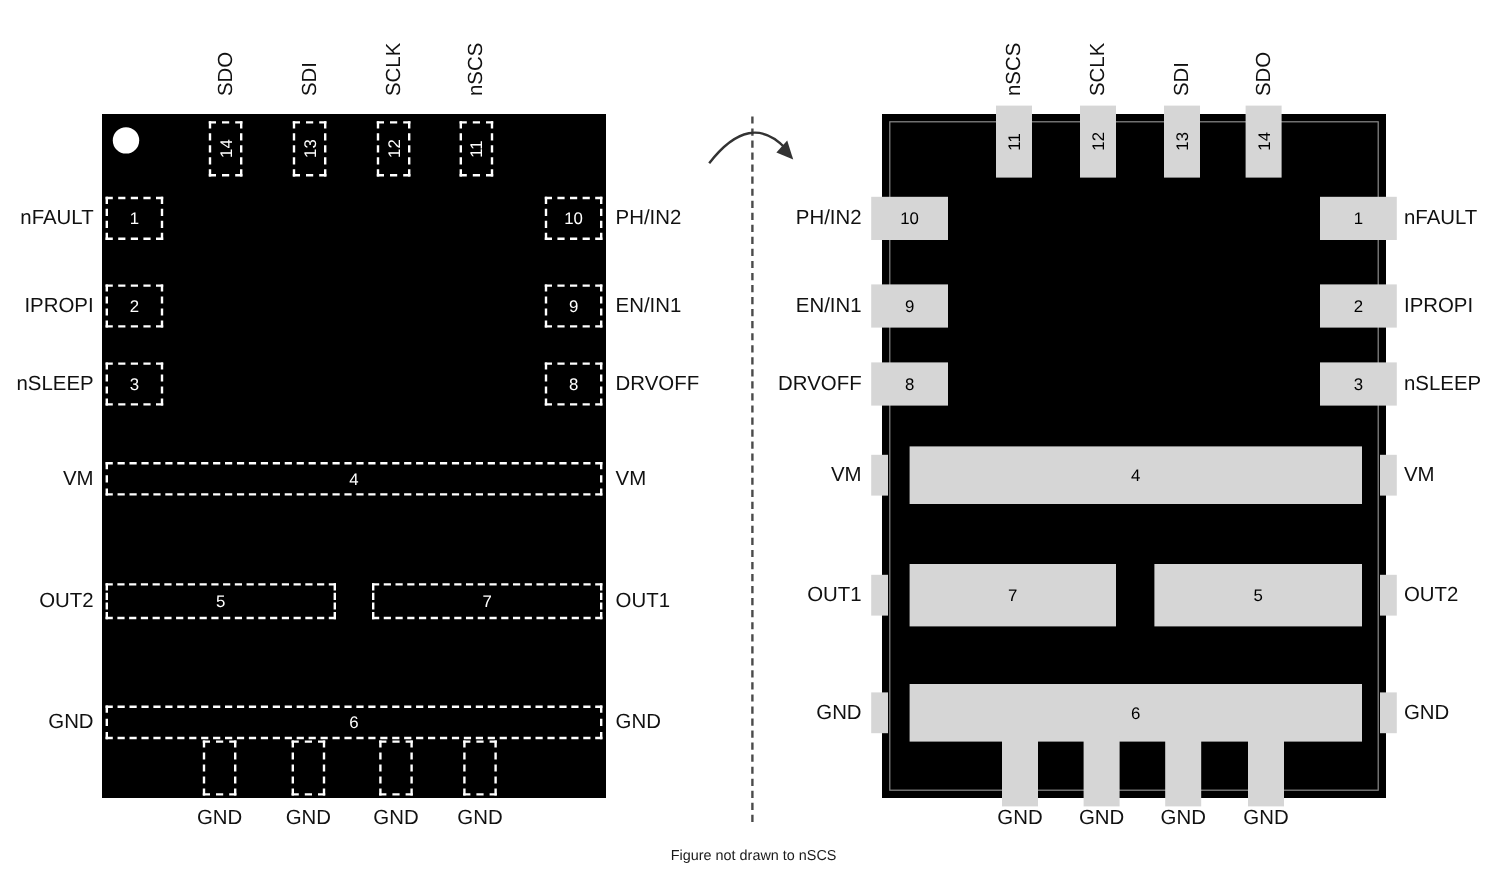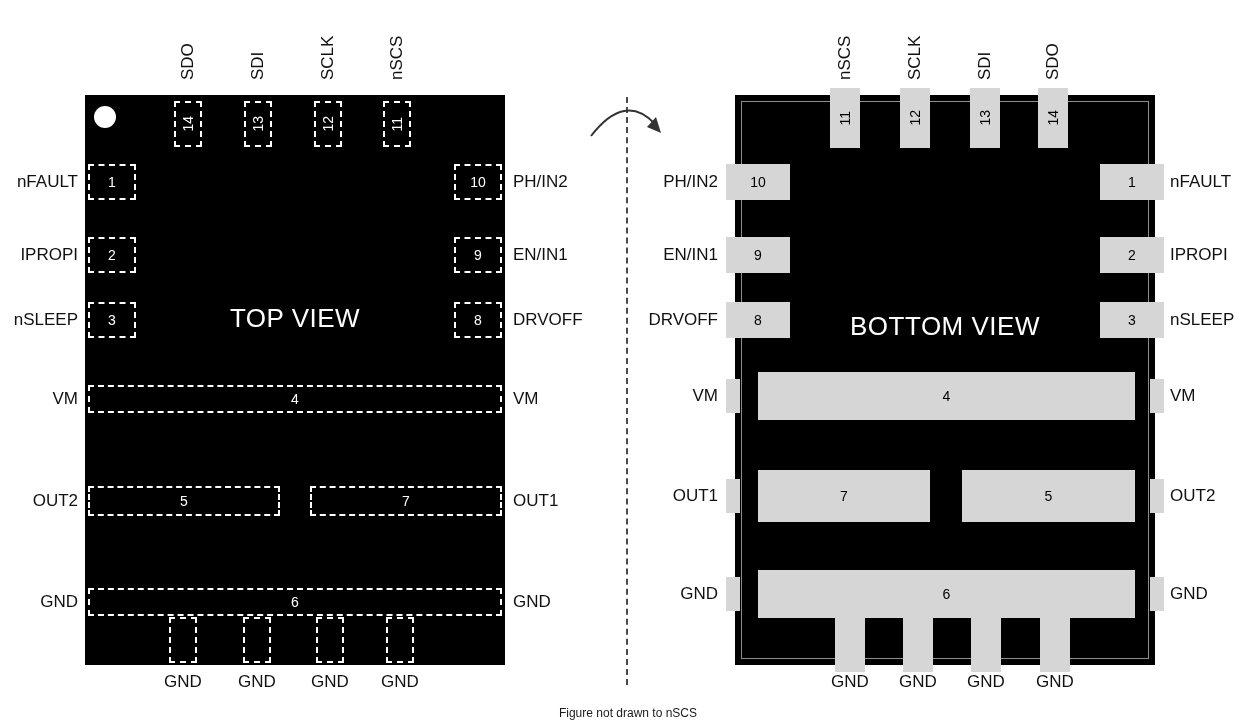--- a/index.html
+++ b/index.html
@@ -22,21 +22,20 @@
   .divider { position:absolute; border-left:2px dashed #4a4a4a; }
   .caption { position:absolute; font-size:12px; color:#1a1a1a; }
 </style>
 </head>
 <body>
 
 <div class="canvas">
 
   <div class="pkg" style="left:85px;top:95px;width:420px;height:570px;"></div>
   <div class="circle" style="left:94px;top:106px;width:22px;height:22px;"></div>
-  <div class="title" style="left:85px;top:303px;width:420px;">TOP VIEW</div>
 
   <div class="dpad" style="left:174px;top:101px;width:28px;height:46px;">
       <span class="vnum">14</span>
     </div>
   <div class="dpad" style="left:244px;top:101px;width:28px;height:46px;">
       <span class="vnum">13</span>
     </div>
   <div class="dpad" style="left:314px;top:101px;width:28px;height:46px;">
       <span class="vnum">12</span>
     </div>
@@ -106,21 +105,20 @@
   <div class="lbl c" style="left:370px;top:672px;width:60px;">GND</div>
 
   <div class="divider" style="left:626px;top:97px;height:588px;"></div>
   <svg style="position:absolute;left:583px;top:96px;" width="92" height="48">
     <path d="M8,40 Q42,-4 72,28" stroke="#333" stroke-width="2" fill="none"></path>
     <polygon points="78,37 64,31 73,21" fill="#333"></polygon>
   </svg>
 
   <div class="pkg" style="left:735px;top:95px;width:420px;height:570px;"></div>
   <div class="inner-outline" style="left:741px;top:101px;width:408px;height:558px;"></div>
-  <div class="title" style="left:735px;top:311px;width:420px;">BOTTOM VIEW</div>
 
   <div class="spad" style="left:830px;top:88px;width:30px;height:60px;">
       <span class="vnum">11</span>
     </div>
   <div class="spad" style="left:900px;top:88px;width:30px;height:60px;">
       <span class="vnum">12</span>
     </div>
   <div class="spad" style="left:970px;top:88px;width:30px;height:60px;">
       <span class="vnum">13</span>
     </div>

